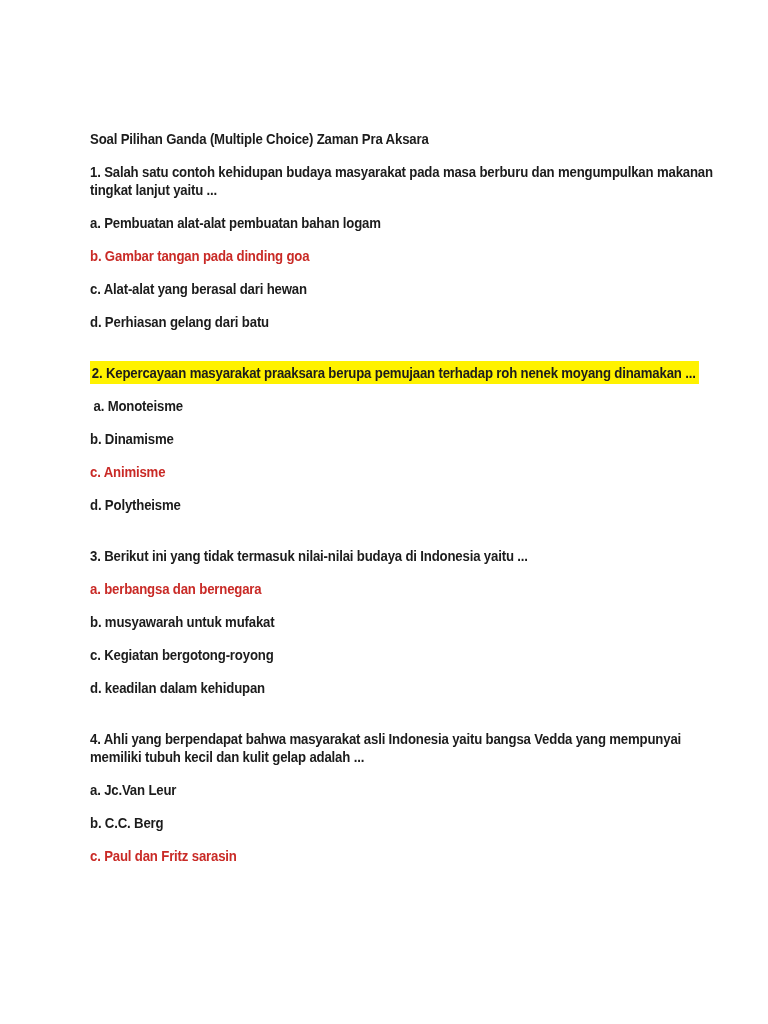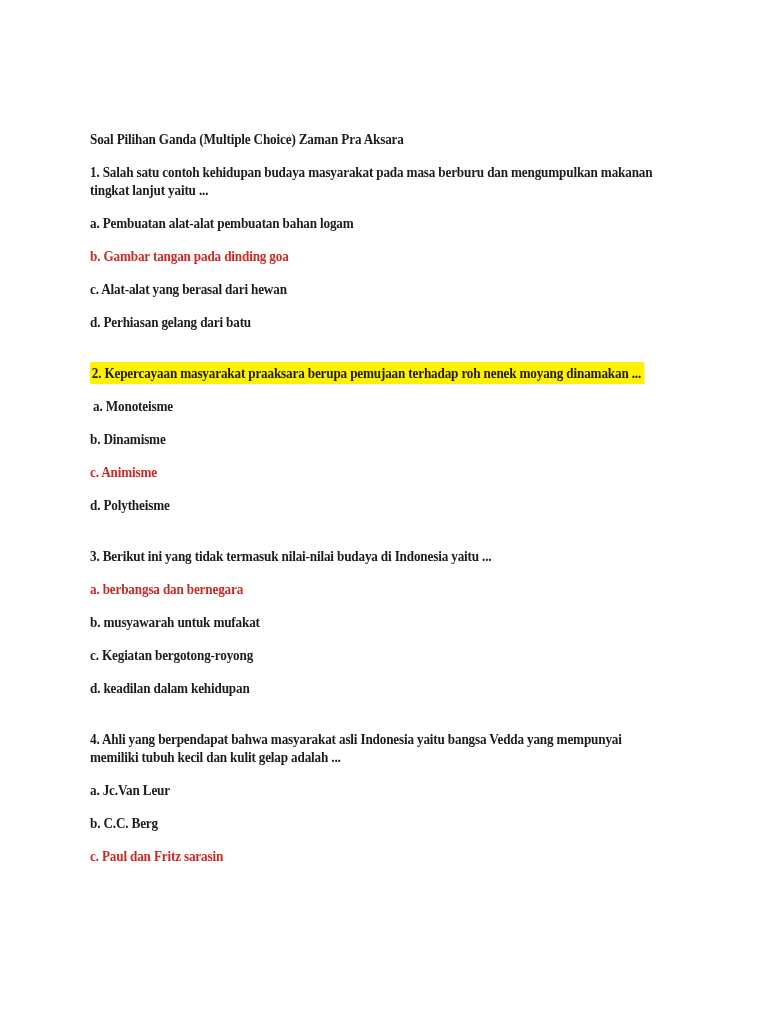--- a/index.html
+++ b/index.html
@@ -6,21 +6,21 @@
     margin: 0;
     padding: 0;
     background: #ffffff;
   }
   .page {
     position: relative;
     width: 768px;
     height: 1016px;
     background: #ffffff;
     overflow: hidden;
-    font-family: Liberation Serif, serif;
+    font-family: Liberation Sans, sans-serif;
   }
   .content {
     position: absolute;
     left: 90px;
     top: 130px;
     transform: scaleX(0.88);
     transform-origin: top left;
     color: #1c1c1c;
     font-size: 15px;
     font-weight: 700;

